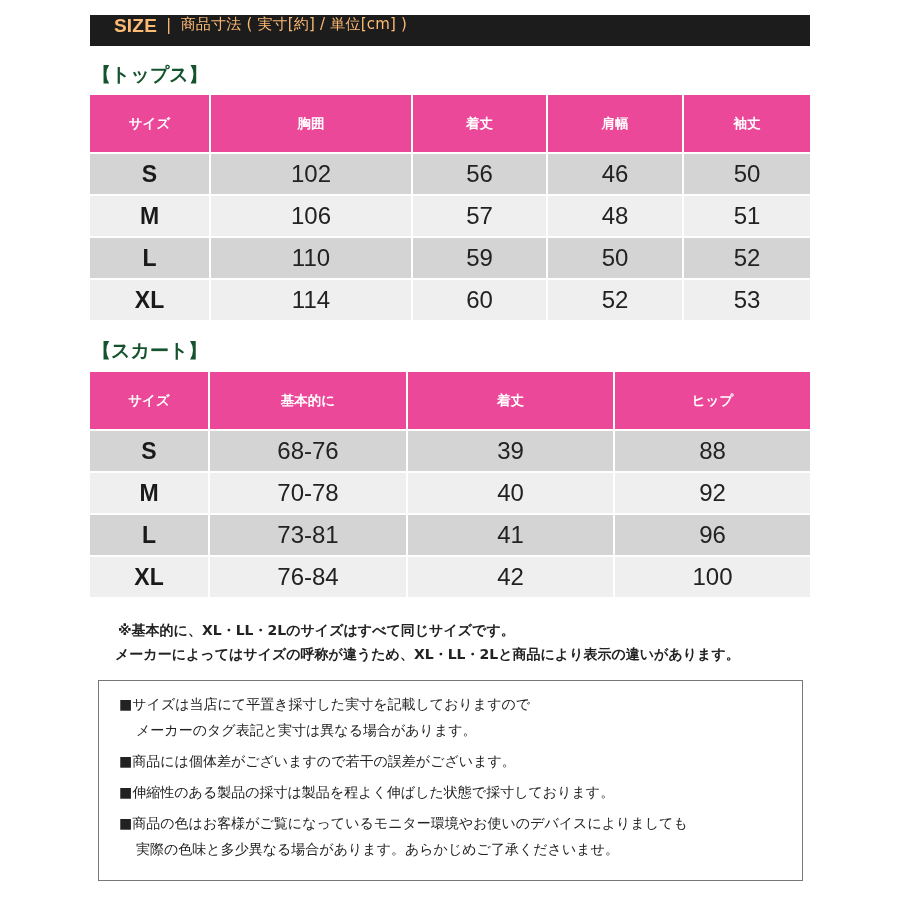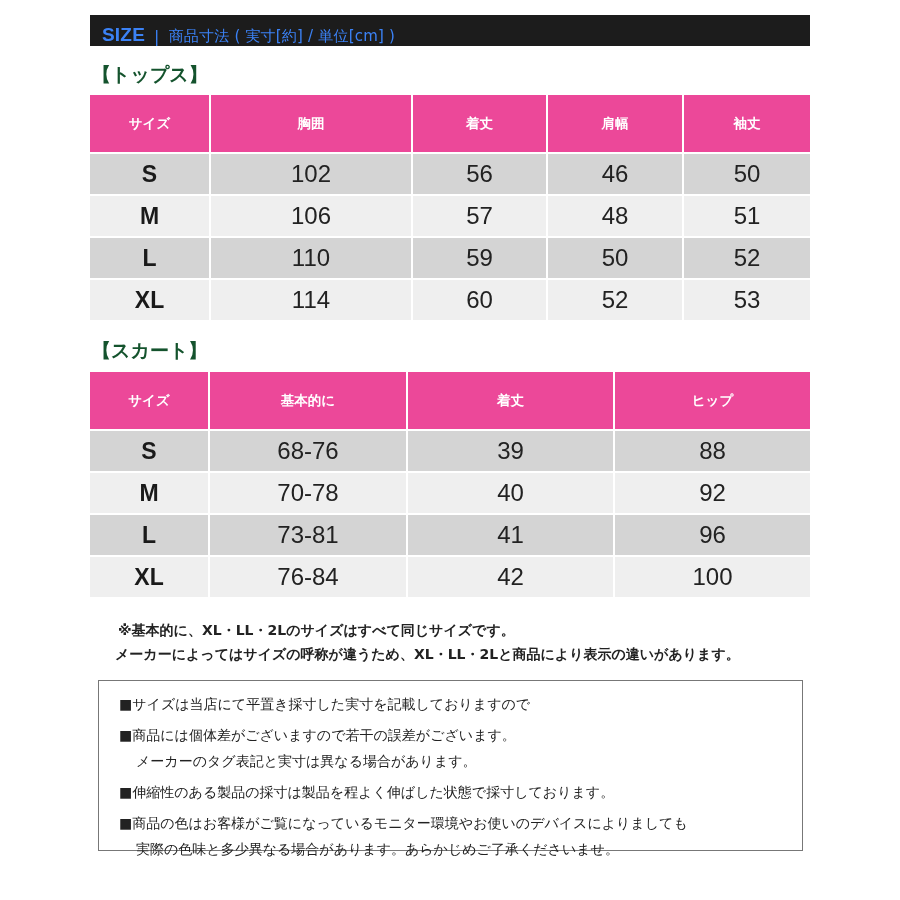--- a/index.html
+++ b/index.html
@@ -1,22 +1,22 @@
 <!DOCTYPE html>
 <html><head>
 <meta charset="utf-8">
 <style>
   * { box-sizing: border-box; margin: 0; padding: 0; }
   html, body { width: 900px; height: 900px; background: #ffffff; overflow: hidden; }
   body { position: relative; font-family: "DejaVu Sans", "Liberation Sans", sans-serif; color: #222; }
 
   .title-bar {
     position: absolute; left: 90px; top: 15px; width: 720px; height: 31px;
-    background: #1c1c1c; color: #3b82f6; display: flex; align-items: flex-end;
-    padding-left: 12px; font-size: 15px; letter-spacing: 0.2px;
+    background: #1c1c1c; color: #fdba74; display: flex; align-items: flex-start;
+    padding-left: 24px; font-size: 15px; letter-spacing: 0.2px;
   }
   .title-bar .size { font-family: "Liberation Sans", sans-serif; font-weight: bold; font-size: 19px; }
   .title-bar .sep { margin: 0 9px 0 9px; font-size: 16px; }
   .title-bar .desc { font-size: 15px; }
 
   .section-title {
     position: absolute; left: 92px; font-size: 19px; font-weight: bold; color: #14532d;
   }
 
   table.size-table {
@@ -34,21 +34,21 @@
     font-family: "Liberation Sans", sans-serif; font-size: 24px; color: #222;
   }
   table.size-table th:last-child, table.size-table td:last-child { border-right: none; }
   table.size-table tr.odd td { background: #d4d4d4; }
   table.size-table tr.even td { background: #efefef; }
   table.size-table td.size-label { font-weight: bold; font-size: 23px; color: #1a1a1a; }
 
   .notes { position: absolute; left: 118px; top: 618px; font-size: 14px; line-height: 24px; color: #222; font-weight: bold; }
 
   .notice-box {
-    position: absolute; left: 98px; top: 680px; width: 705px; height: 171px;
+    position: absolute; left: 98px; top: 680px; width: 705px; height: 201px;
     border: 1.5px solid #777; background: #fff; padding: 10px 0 0 20px;
   }
   .notice-box .line { font-size: 14px; line-height: 27px; color: #222; white-space: nowrap; }
   .notice-box .line.indent { padding-left: 17px; margin-top: -1px; }
   .notice-box .line.gap { margin-top: 4px; }
 </style>
 </head>
 <body>
 
 <div class="title-bar">
@@ -153,18 +153,18 @@
   </tbody>
 </table>
 
 <div class="notes">
   <div>※基本的に、XL・LL・2Lのサイズはすべて同じサイズです。</div>
   <div style="margin-left:-3px">メーカーによってはサイズの呼称が違うため、XL・LL・2Lと商品により表示の違いがあります。</div>
 </div>
 
 <div class="notice-box">
   <div class="line">■サイズは当店にて平置き採寸した実寸を記載しておりますので</div>
+  <div class="line indent">メーカーのタグ表記と実寸は異なる場合があります。</div>
   <div class="line gap">■商品には個体差がございますので若干の誤差がございます。</div>
-  <div class="line indent">メーカーのタグ表記と実寸は異なる場合があります。</div>
   <div class="line gap">■伸縮性のある製品の採寸は製品を程よく伸ばした状態で採寸しております。</div>
   <div class="line gap">■商品の色はお客様がご覧になっているモニター環境やお使いのデバイスによりましても</div>
   <div class="line indent">実際の色味と多少異なる場合があります。あらかじめご了承くださいませ。</div>
 </div>
 
 </body></html>

